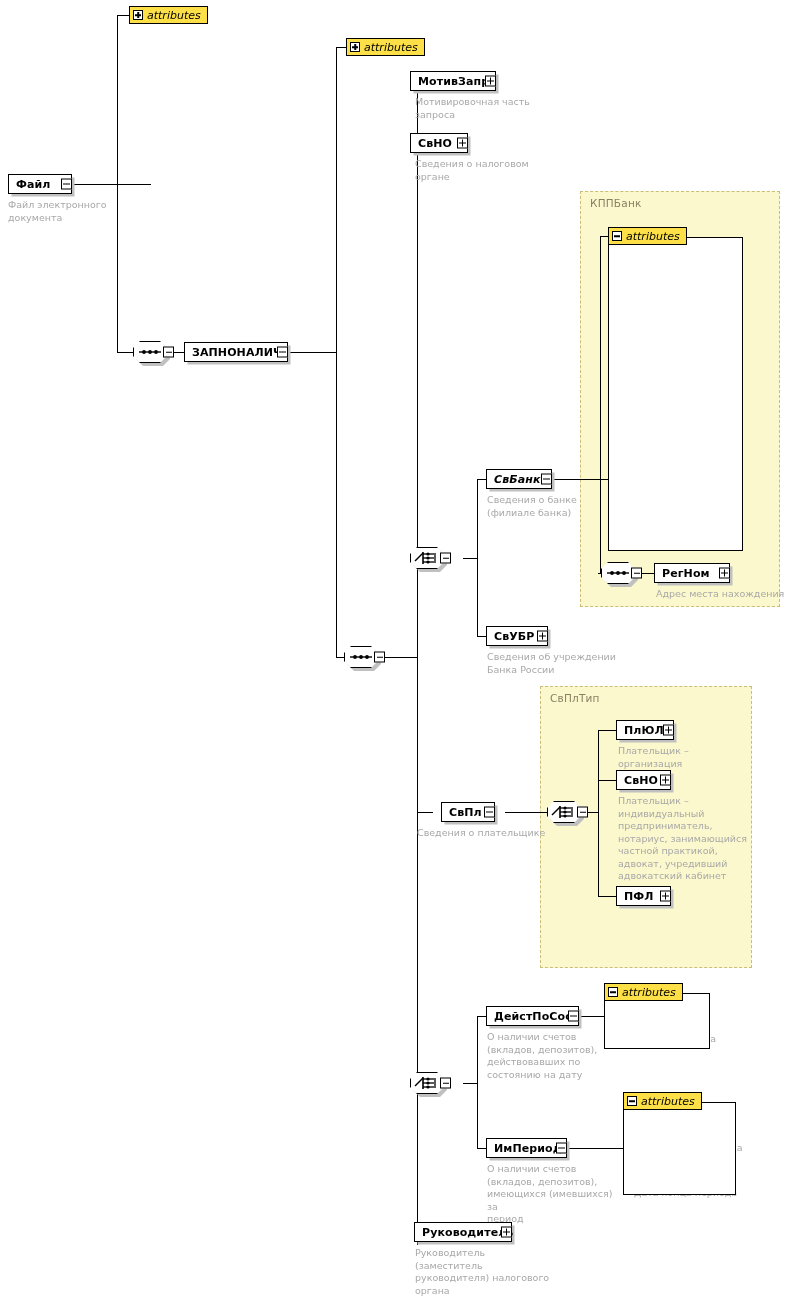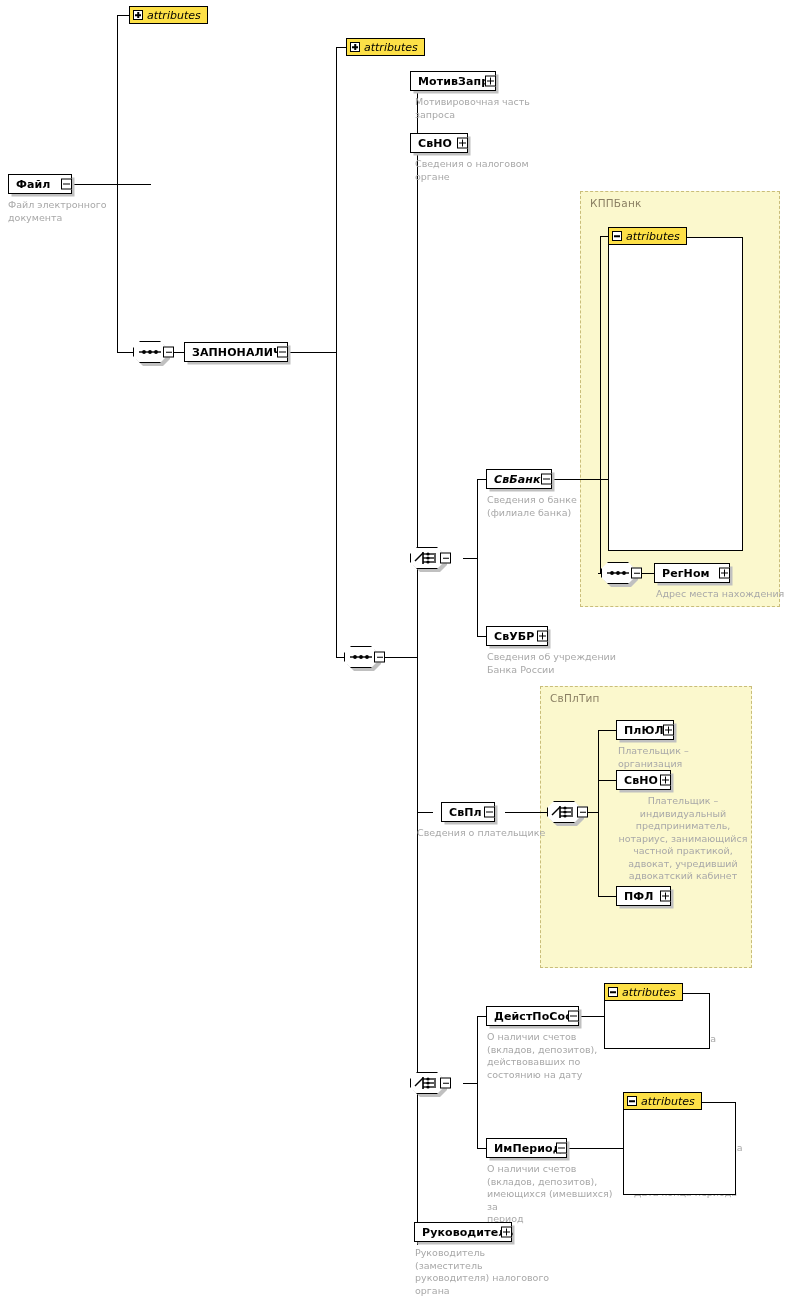--- a/index.html
+++ b/index.html
@@ -436,21 +436,21 @@
   </div>
   <div class="doc" style="left:618px;top:745px;width:130px;">Плательщик – организация</div>
 
   <div class="node has-exp" style="left:616px;top:770px;width:55px;">
     <span class="nm">СвНО</span>
     <span class="exp">
         <i class="hbar"></i>
         <i class="vbar"></i>
       </span>
   </div>
-  <div class="doc" style="left:618px;top:795px;width:130px;text-align:center;">Плательщик –
+  <div class="doc" style="left:618px;top:795px;width:130px;">Плательщик –
 индивидуальный
 предприниматель,
 нотариус, занимающийся
 частной практикой,
 адвокат, учредивший
 адвокатский кабинет</div>
 
   <div class="node has-exp" style="left:616px;top:886px;width:55px;">
     <span class="nm">ПФЛ</span>
     <span class="exp">

